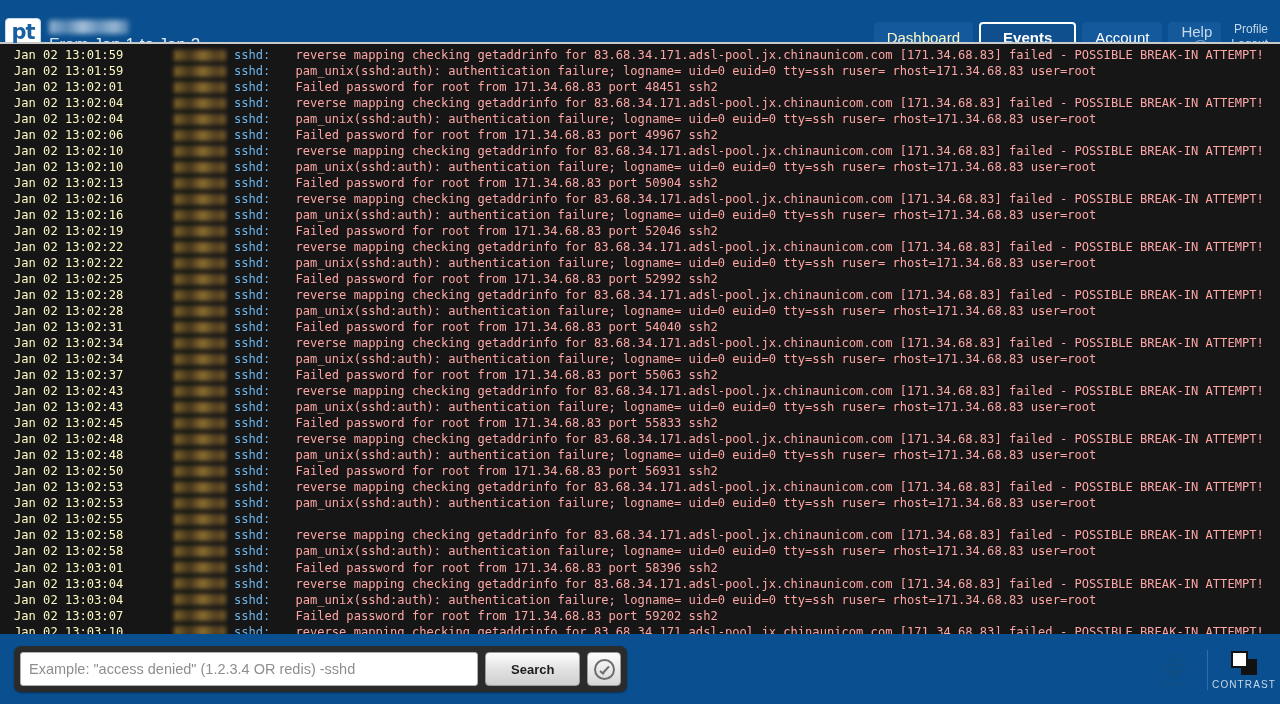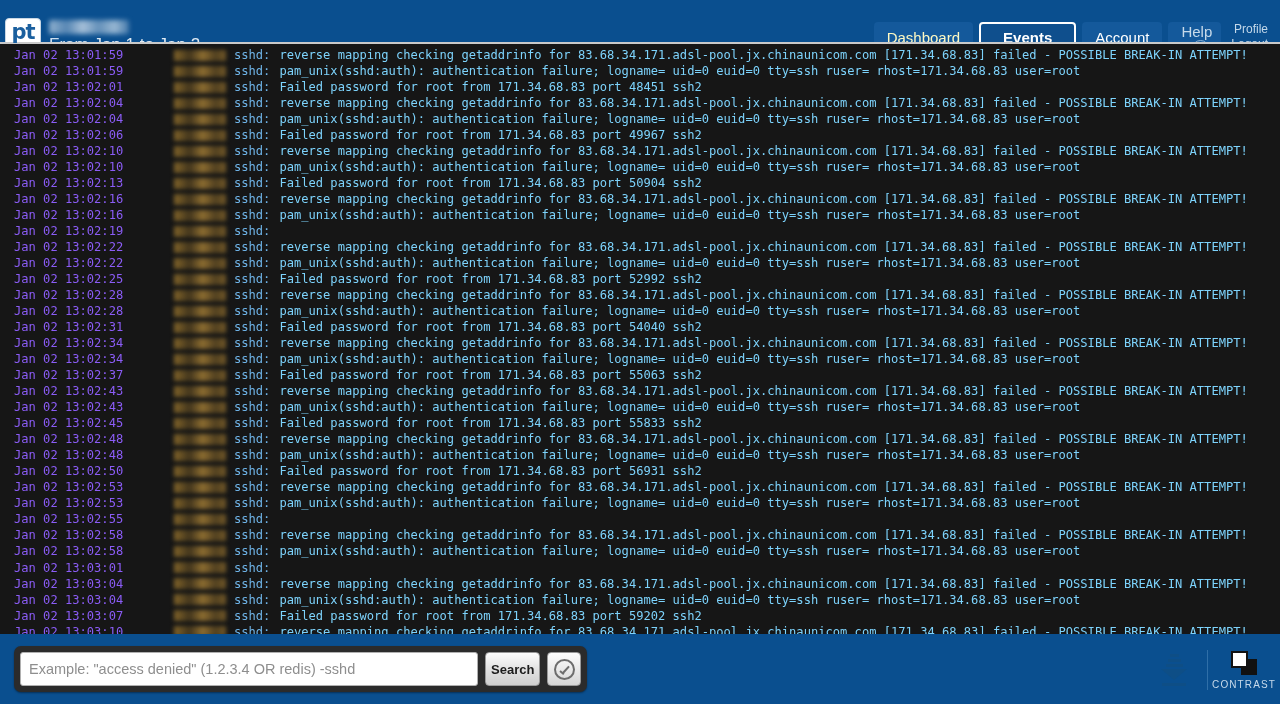--- a/index.html
+++ b/index.html
@@ -169,42 +169,42 @@
     padding-top: 3px;
     white-space: nowrap;
   }
   .row {
     height: 16.03px;
     display: flex;
     align-items: center;
     padding-left: 14px;
   }
   .ts {
-    color: #8b5cf6;
+    color: #fef9c3;
     flex: 0 0 auto;
     width: 160px;
   }
   .host {
     flex: 0 0 auto;
     width: 52px;
     height: 11px;
     margin-right: 8px;
     border-radius: 1px;
     background: linear-gradient(90deg,
       rgba(150,115,45,.85) 0%, rgba(110,85,35,.5) 30%,
       rgba(170,130,55,.8) 55%, rgba(120,92,38,.6) 80%,
       rgba(155,118,48,.7) 100%);
     filter: blur(2.2px);
   }
   .proc {
     color: #6fb4e8;
     flex: 0 0 auto;
     margin-right: 9px;
   }
-  .msg { color: #7dd3fc; }
+  .msg { color: #fca5a5; margin-left: 16px; }
 
   
   .bottombar {
     position: absolute;
     left: 0; bottom: 0;
     width: 1280px;
     height: 70px;
     background: #0a4f8f;
   }
   .search-shell {
@@ -227,21 +227,21 @@
     font-family: "Liberation Sans", sans-serif;
     font-size: 14.5px;
     color: #333;
     padding: 0 8px;
     outline: none;
   }
   .search-input::placeholder { color: #8e8e8e; }
   .search-btn {
     margin-left: 7px;
     height: 34px;
-    padding: 0 5px;
+    padding: 0 25px;
     border-radius: 4px;
     border: 1px solid #9a9a9a;
     background: linear-gradient(180deg, #fdfdfd 0%, #e2e2e2 50%, #cfcfcf 100%);
     font-family: "Liberation Sans", sans-serif;
     font-size: 13px;
     font-weight: bold;
     color: #1d1d1d;
     cursor: pointer;
   }
   .icon-btn {
@@ -444,20 +444,21 @@
       <div class="row">
         <span class="ts">Jan 02 13:02:16</span>
         <span class="host"></span>
         <span class="proc">sshd:</span>
         <span class="msg">pam_unix(sshd:auth): authentication failure; logname= uid=0 euid=0 tty=ssh ruser= rhost=171.34.68.83  user=root</span>
       </div>
       <div class="row">
         <span class="ts">Jan 02 13:02:19</span>
         <span class="host"></span>
         <span class="proc">sshd:</span>
+        <span class="msg">Failed password for root from 171.34.68.83 port 52046 ssh2</span>
       </div>
       <div class="row">
         <span class="ts">Jan 02 13:02:22</span>
         <span class="host"></span>
         <span class="proc">sshd:</span>
         <span class="msg">reverse mapping checking getaddrinfo for 83.68.34.171.adsl-pool.jx.chinaunicom.com [171.34.68.83] failed - POSSIBLE BREAK-IN ATTEMPT!</span>
       </div>
       <div class="row">
         <span class="ts">Jan 02 13:02:22</span>
         <span class="host"></span>
@@ -568,20 +569,21 @@
       <div class="row">
         <span class="ts">Jan 02 13:02:58</span>
         <span class="host"></span>
         <span class="proc">sshd:</span>
         <span class="msg">pam_unix(sshd:auth): authentication failure; logname= uid=0 euid=0 tty=ssh ruser= rhost=171.34.68.83  user=root</span>
       </div>
       <div class="row">
         <span class="ts">Jan 02 13:03:01</span>
         <span class="host"></span>
         <span class="proc">sshd:</span>
+        <span class="msg">Failed password for root from 171.34.68.83 port 58396 ssh2</span>
       </div>
       <div class="row">
         <span class="ts">Jan 02 13:03:04</span>
         <span class="host"></span>
         <span class="proc">sshd:</span>
         <span class="msg">reverse mapping checking getaddrinfo for 83.68.34.171.adsl-pool.jx.chinaunicom.com [171.34.68.83] failed - POSSIBLE BREAK-IN ATTEMPT!</span>
       </div>
       <div class="row">
         <span class="ts">Jan 02 13:03:04</span>
         <span class="host"></span>

